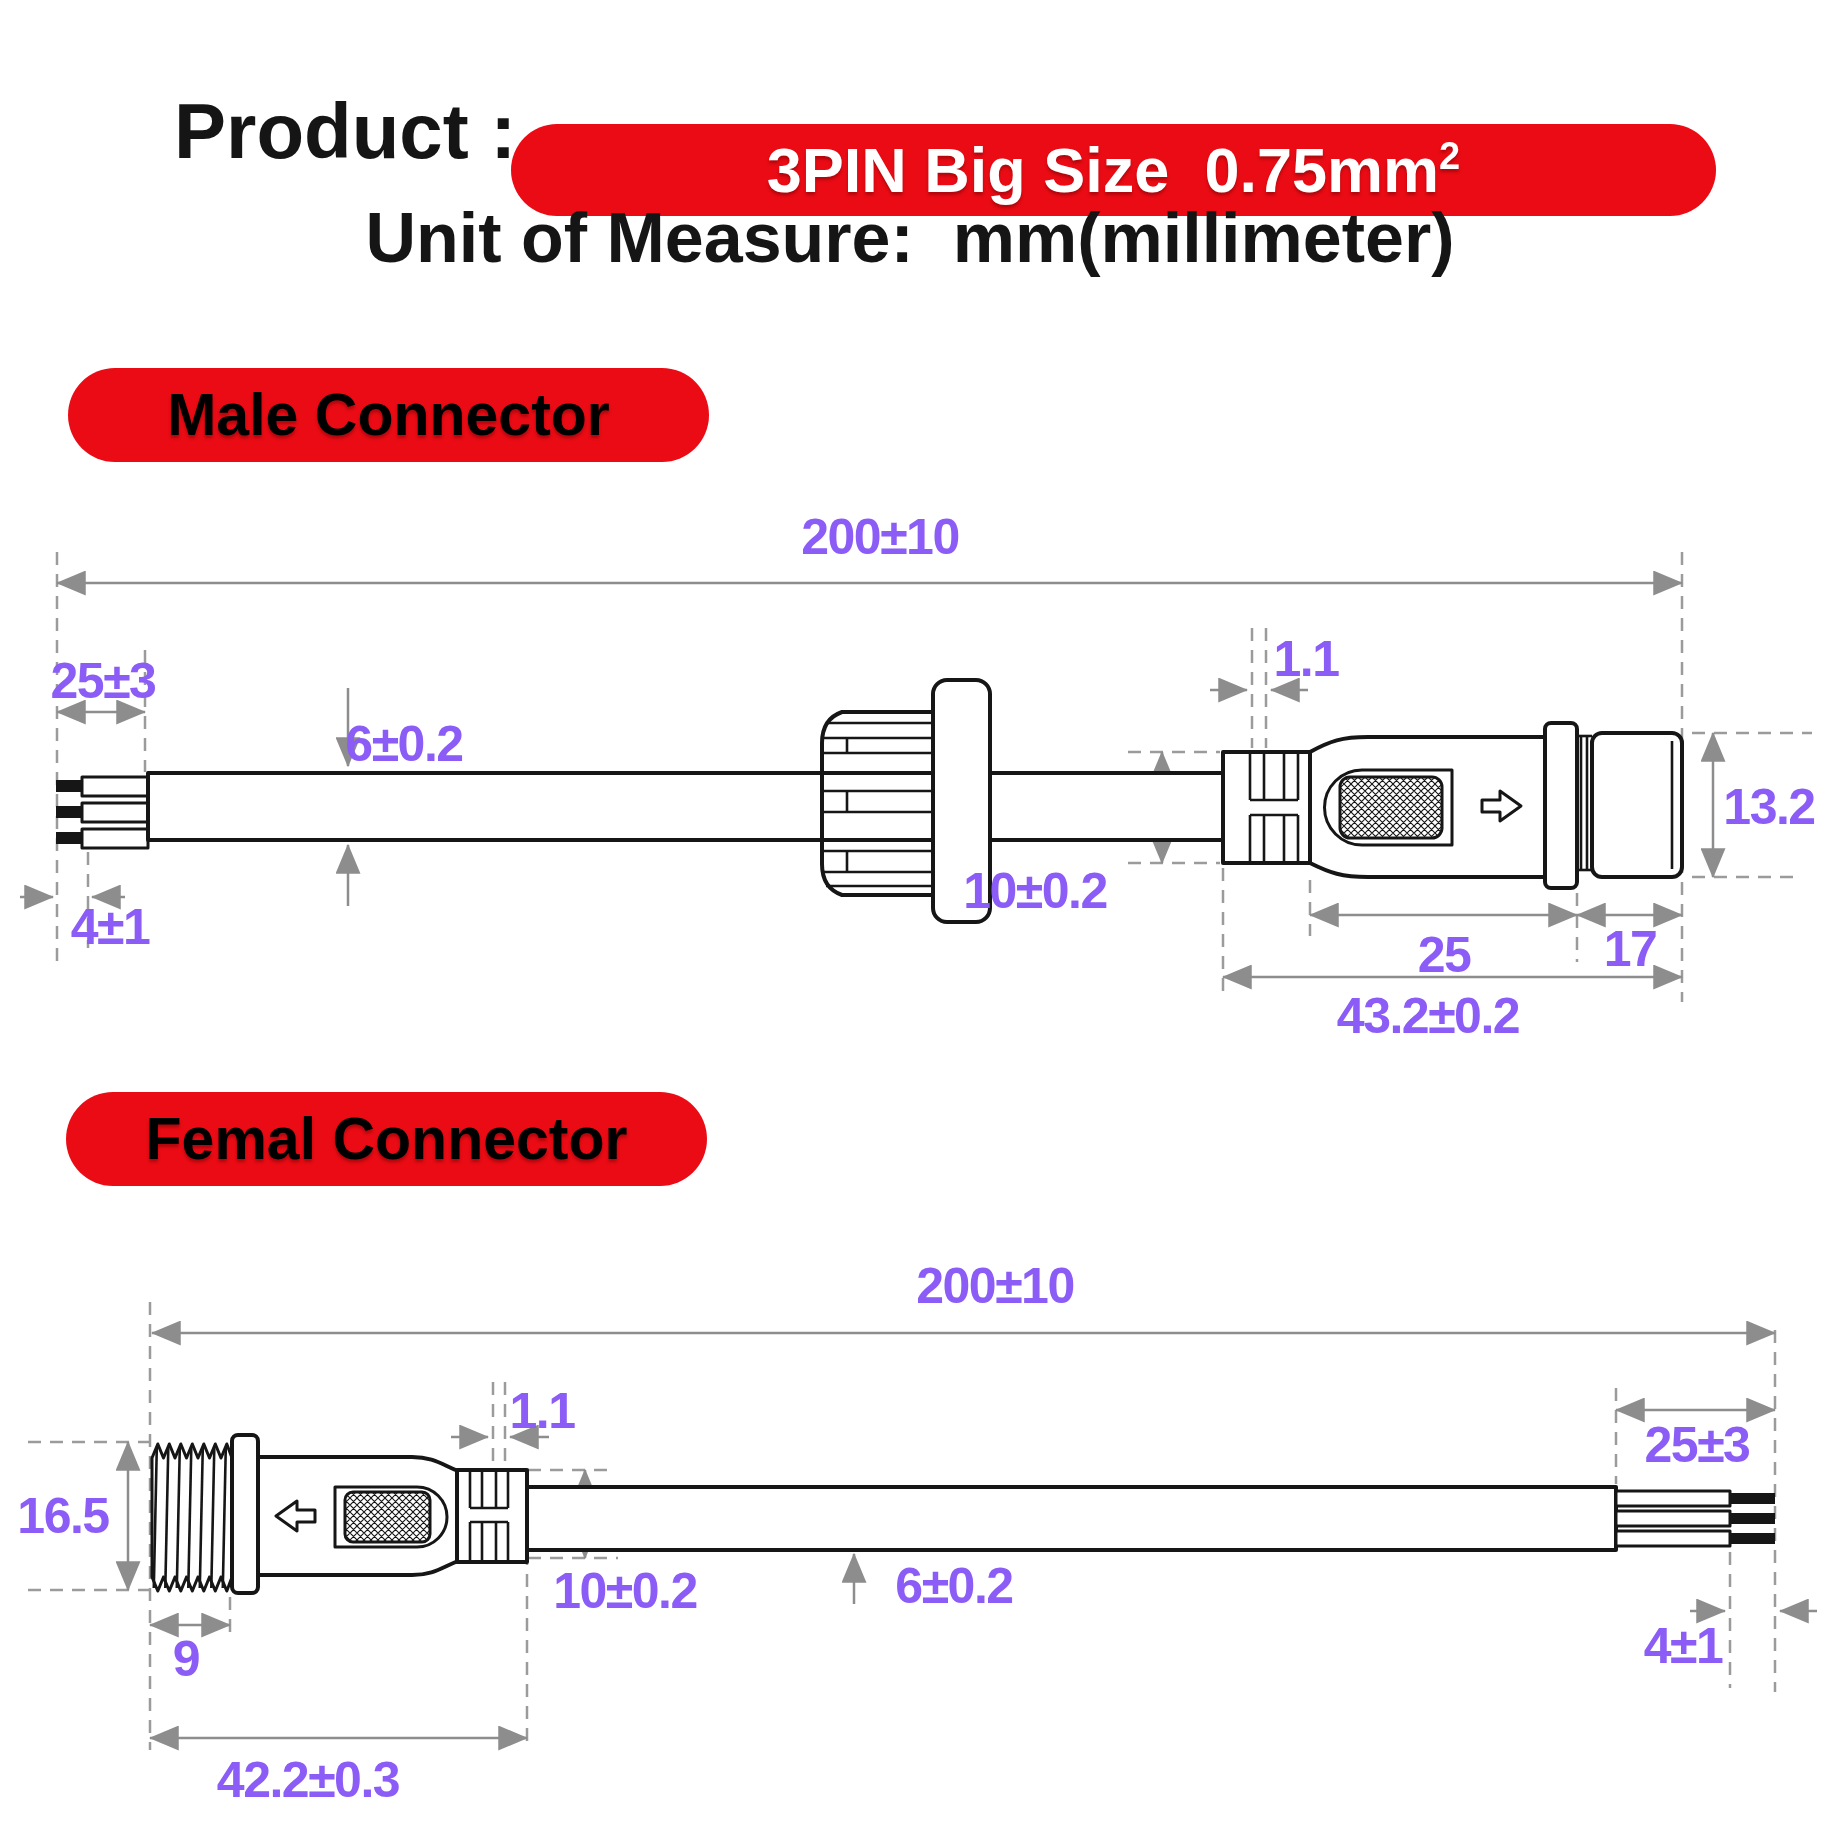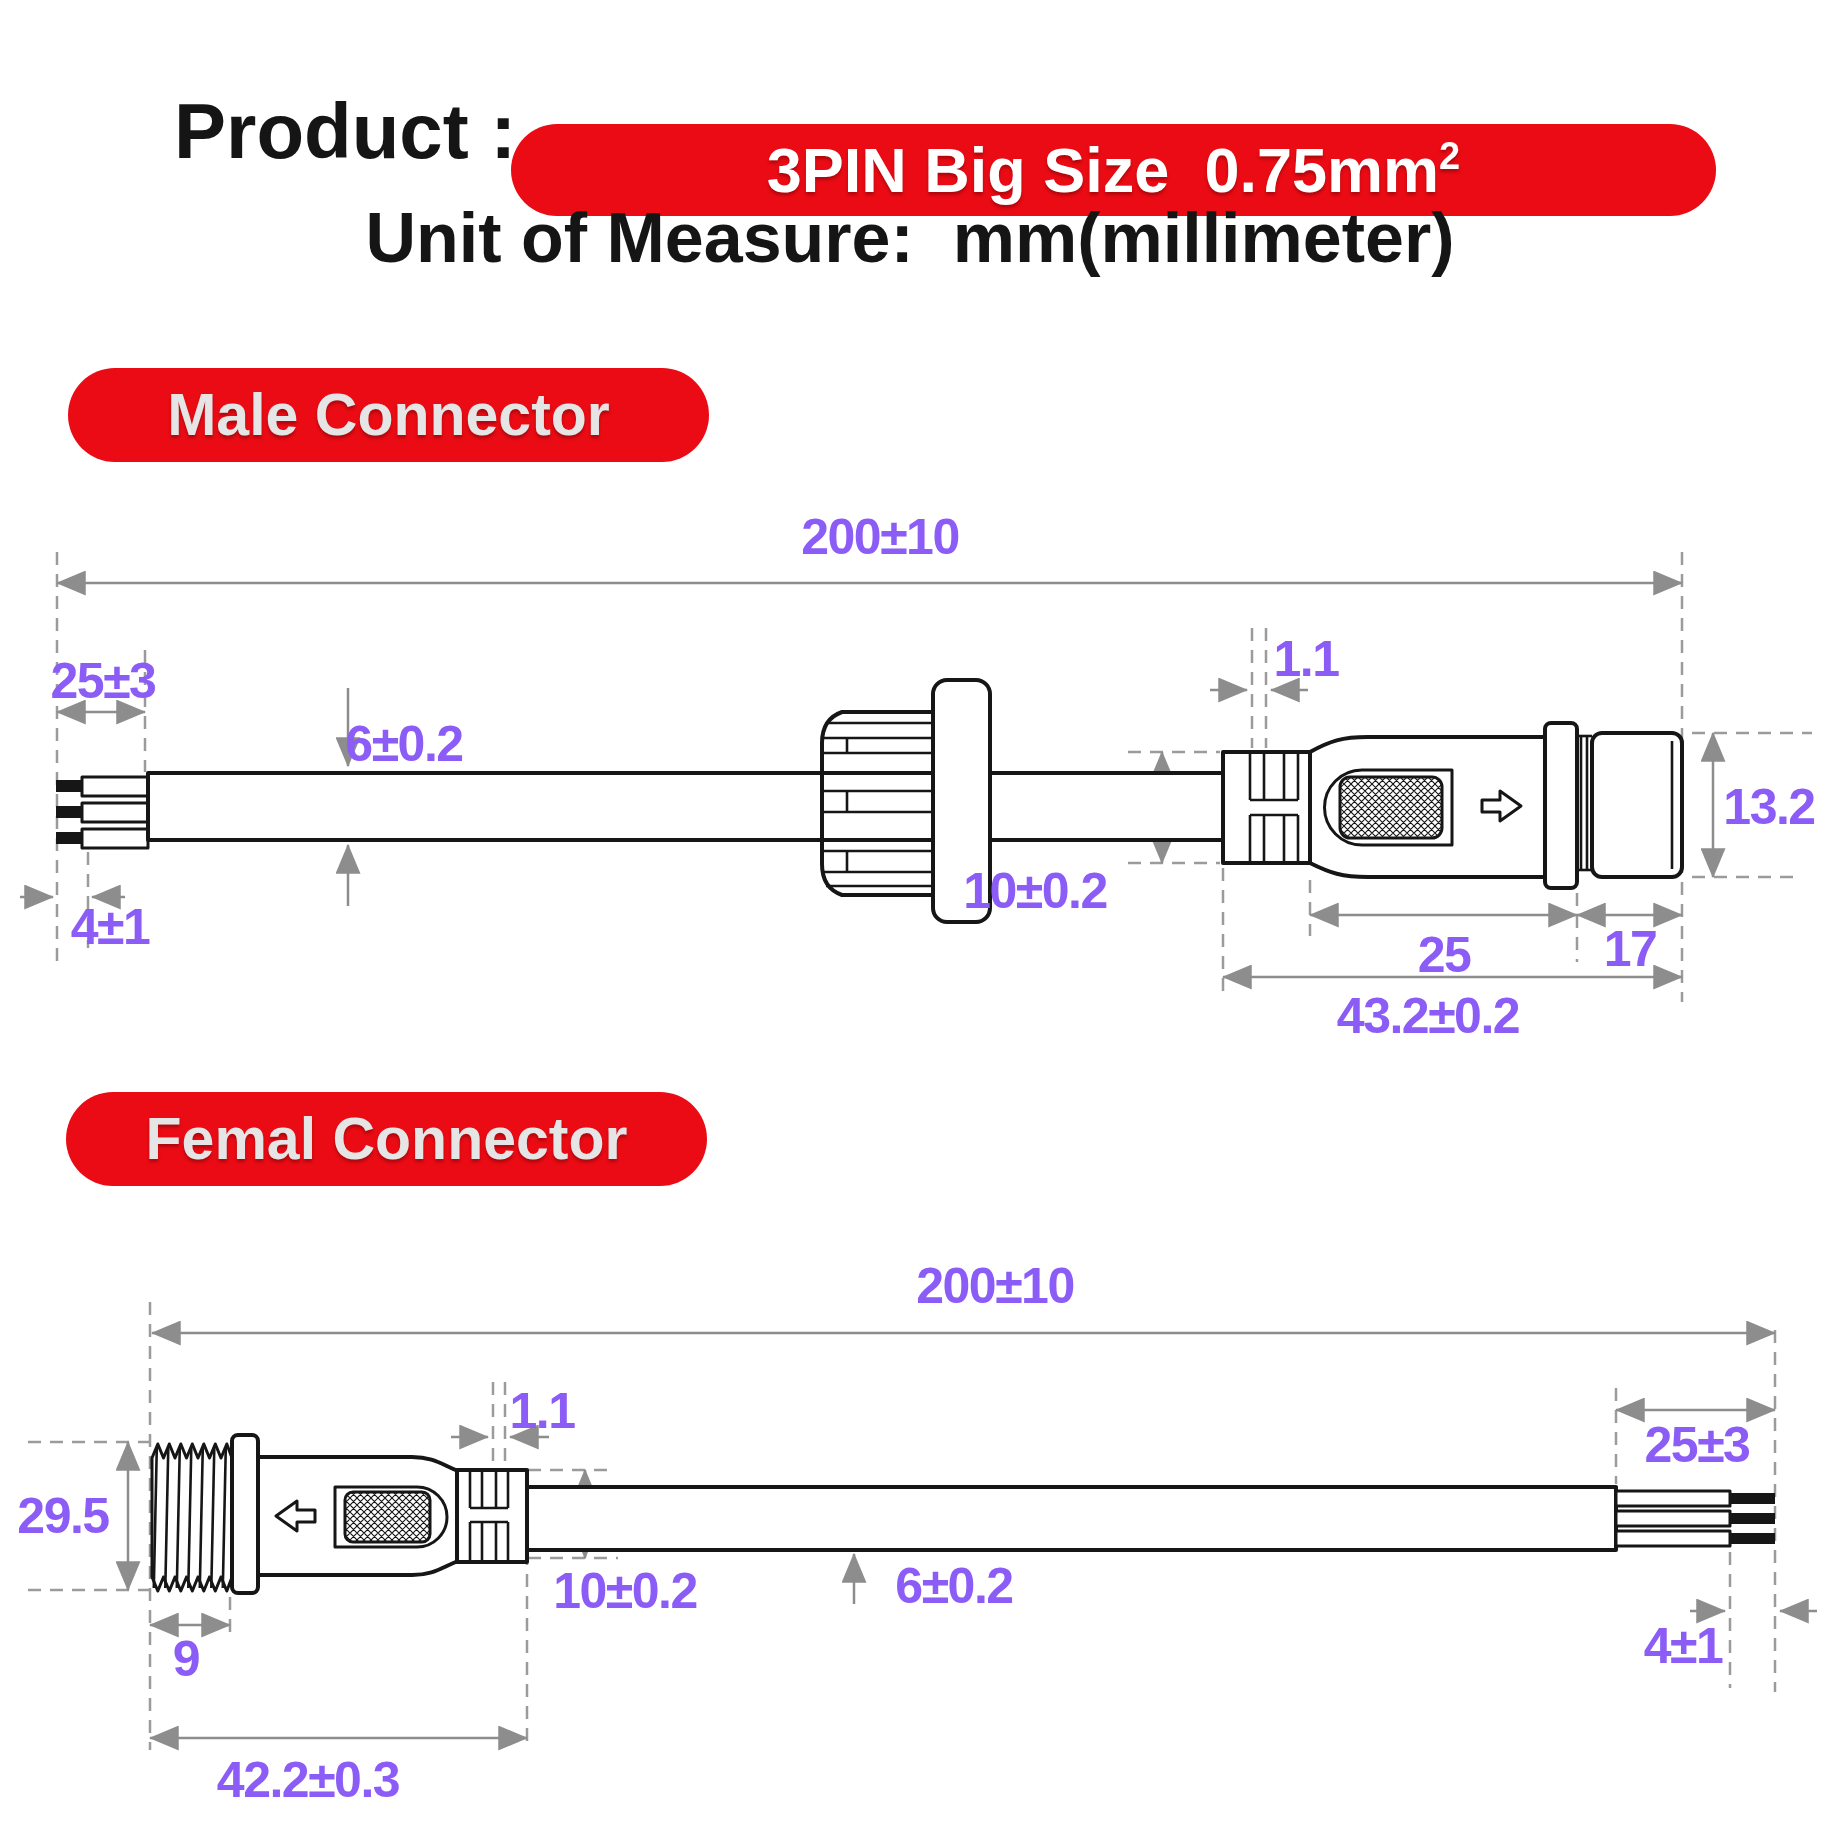--- a/index.html
+++ b/index.html
@@ -14,21 +14,21 @@
     left:511px;top:82px;width:1205px;height:92px;border-radius:46px;
     background:#ea0b14;color:#fff;display:flex;align-items:center;justify-content:center;
     font-size:63px;font-weight:700;white-space:pre;
     text-shadow:0 3px 3px rgba(70,0,0,.35);
     margin-top:42px;
   }
   #product-badge sup{font-size:38px;vertical-align:super;line-height:0;transform:translateY(-14px);display:inline-block;}
   #unit-line{left:910px;top:198px;font-size:70px;transform:translateX(-50%);}
   .section-pill{
     position:absolute;width:641px;height:94px;border-radius:47px;background:#ea0b14;
-    color:#e5e5e5;display:flex;align-items:center;justify-content:center;
+    color:#000000;display:flex;align-items:center;justify-content:center;
     font-size:59px;font-weight:700;text-shadow:0 3px 3px rgba(70,0,0,.35);
   }
   #male-pill{left:68px;top:368px;}
   #female-pill{left:66px;top:1092px;text-align:right;}
   .dim{
     position:absolute;transform:translate(-50%,-50%);
     font-weight:700;font-size:50px;letter-spacing:-1.5px;white-space:nowrap;color:#8b5cf6;
   }
 </style>
 </head>
@@ -251,20 +251,20 @@
   <div class="dim" style="left:1306px;top:659px">1.1</div>
   <div class="dim" style="left:1035px;top:891px">10±0.2</div>
   <div class="dim" style="left:1769px;top:807px">13.2</div>
   <div class="dim" style="left:1444px;top:955px">25</div>
   <div class="dim" style="left:1630px;top:949px">17</div>
   <div class="dim" style="left:1428px;top:1016px">43.2±0.2</div>
 
   <div class="dim" style="left:995px;top:1286px">200±10</div>
   <div class="dim" style="left:542px;top:1411px">1.1</div>
   <div class="dim" style="left:1697px;top:1445px">25±3</div>
-  <div class="dim" style="left:63px;top:1516px">29.5</div>
+  <div class="dim" style="left:63px;top:1516px">16.5</div>
   <div class="dim" style="left:625px;top:1591px">10±0.2</div>
   <div class="dim" style="left:954px;top:1586px">6±0.2</div>
   <div class="dim" style="left:186px;top:1659px">9</div>
   <div class="dim" style="left:308px;top:1780px">42.2±0.3</div>
   <div class="dim" style="left:1683px;top:1646px">4±1</div>
 
 </div>
 
 </body></html>

